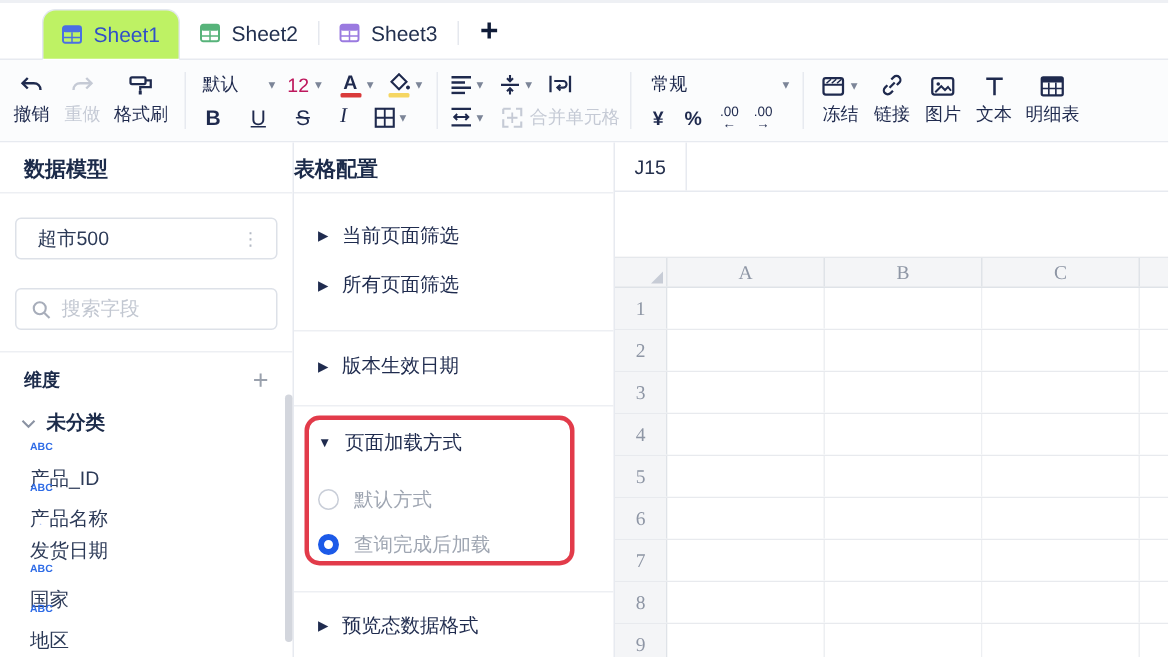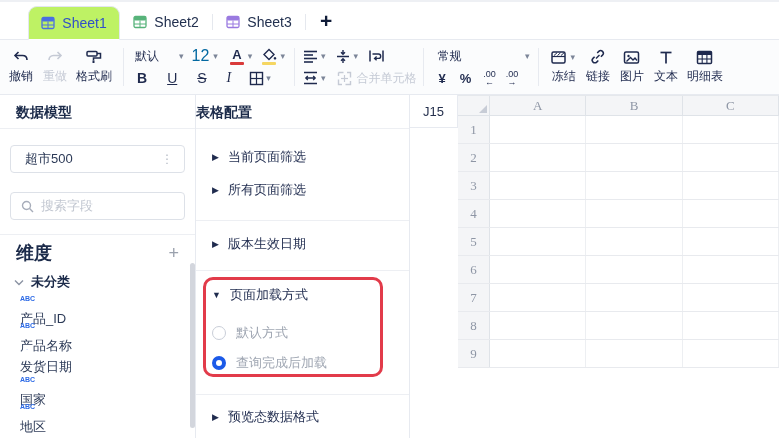--- a/index.html
+++ b/index.html
@@ -26,21 +26,21 @@
   .tb-row{ display:flex; align-items:center; height:23px; }
   .big-btn{ display:flex; flex-direction:column; align-items:center; justify-content:center;
             gap:3px; padding:0 4px; min-width:34px; font-size:12px; color:#1f2a4e; cursor:pointer; }
   .big-btn svg{ display:block; }
   .disabled{ color:#c5cad5 !important; }
   .caret{ font-size:9px; color:#7c8598; margin:0 2px; cursor:pointer; }
   .tbtn{ font-size:14px; color:#1f2a4e; padding:0 6px; cursor:pointer; }
   .b{ font-weight:700; } .u{ text-decoration:underline; } .s{ text-decoration:line-through; }
   .i{ font-style:italic; font-family:"Liberation Serif",serif; }
   .fontname{ width:46px; font-size:12px; color:#1f2a4e; padding-left:4px; cursor:pointer; }
-  .fontsize{ font-size:16px; color:#0369a1; padding:0 2px 0 6px; cursor:pointer; }
+  .fontsize{ font-size:13px; color:#be185d; padding:0 2px 0 6px; cursor:pointer; }
   .colorbtn{ display:flex; flex-direction:column; align-items:center; width:18px; cursor:pointer; }
   .colorbtn .glyph{ font-size:13px; font-weight:700; line-height:13px; color:#1f2a4e; }
   .bar{ width:14px; height:3px; border-radius:1px; margin-top:1px; }
   .numfmt{ width:100px; display:flex; justify-content:space-between; align-items:center;
            font-size:12px; color:#1f2a4e; padding-left:6px; cursor:pointer; }
   .dec{ display:flex; flex-direction:column; align-items:center; line-height:8px;
         font-size:9px; color:#1f2a4e; padding:0 5px; cursor:pointer; }
   .dec .arr{ font-size:9px; }
   .sym{ font-size:13px; font-weight:700; color:#1f2a4e; padding:0 7px; cursor:pointer; }
   .mergelbl{ font-size:12px; margin-left:4px; }
@@ -55,21 +55,21 @@
              border-bottom:1px solid #edeff3; color:#1c2b4a; }
   .dataset{ margin:16px 10px 0; height:28px; border:1px solid #dde1e8; border-radius:4px;
             display:flex; align-items:center; padding:0 10px 0 14px; font-size:13px; color:#2c3a57; cursor:pointer; }
   .dataset .lbl{ flex:1; }
   .dots{ color:#b3b9c4; font-size:12px; letter-spacing:1px; cursor:pointer; }
   .search{ margin:19px 10px 0; height:28px; border:1px solid #dde1e8; border-radius:4px;
            display:flex; align-items:center; gap:7px; padding:0 10px; cursor:text; }
   .search .ph{ color:#c2c7d1; font-size:13px; }
   .sb-div{ height:1px; background:#edeff3; margin-top:14px; }
   .dim-row{ display:flex; align-items:center; padding:0 16px; height:32px; margin-top:2px; }
-  .dim-row .lbl{ flex:1; font-size:18px; font-weight:700; color:#1c2b4a; }
+  .dim-row .lbl{ flex:1; font-size:12px; font-weight:700; color:#1c2b4a; }
   .plus{ color:#9aa1ad; font-size:18px; font-weight:400; cursor:pointer; line-height:1; }
   .group-row{ display:flex; align-items:center; gap:7px; padding-left:14px; height:26px;
               font-size:13px; font-weight:700; color:#1c2b4a; cursor:pointer; }
   .field-row{ display:flex; align-items:flex-start; gap:8px; padding-left:20px; height:27px;
               font-size:13px; color:#2c3a57; cursor:pointer;flex-direction:column; }
   .abc{ color:#2e6be6; font-size:7px; font-weight:700; }
   .thumb{ position:absolute; left:190px; top:168px; width:5px; height:165px;
           background:#d3d6dd; border-radius:3px; cursor:pointer; }
 
   
@@ -81,21 +81,21 @@
   .tri{ font-size:9px; color:#1f2b4e; }
   .cfg-div{ height:1px; background:#edeff3; }
   .radio-row{ display:flex; align-items:center; gap:10px; padding-left:16px; height:30px;
               font-size:13px; color:#9fa6b2; cursor:pointer; }
   .radio{ width:14px; height:14px; border-radius:50%; border:1px solid #c9ced8; background:#fff; }
   .radio.on{ border:4.5px solid #1c5ae8; }
   .redbox{ position:absolute; left:7px; top:182px; width:180px; height:100px;
            border:3px solid #e23b4a; border-radius:10px; pointer-events:none; }
 
   
-  .sheet{ flex:1; display:flex; flex-direction:row; min-width:0; background:#fff; }
+  .sheet{ flex:1; display:flex; flex-direction:column; min-width:0; background:#fff; }
   .fbar{ height:33px; border-bottom:1px solid #e7eaf0; display:flex; }
   .namebox{ width:48px; border-right:1px solid #e7eaf0; display:flex; align-items:center;
             justify-content:center; font-size:13px; color:#25304d; cursor:pointer; }
   .finput{ flex:1; cursor:text; }
   .gap{ height:43px; }
   .grid{ flex:1; overflow:hidden; font-family:"Liberation Serif",serif; font-size:13px; color:#8e96a5; }
   .ghead{ display:flex; height:21px; background:#f4f5f7; border-top:1px solid #e5e8ec;
           border-bottom:1px solid #dfe3e8; }
   .corner{ width:35px; border-right:1px solid #dfe3e8; position:relative; cursor:pointer; }
   .corner:after{ content:""; position:absolute; right:2px; bottom:2px; border-style:solid;

